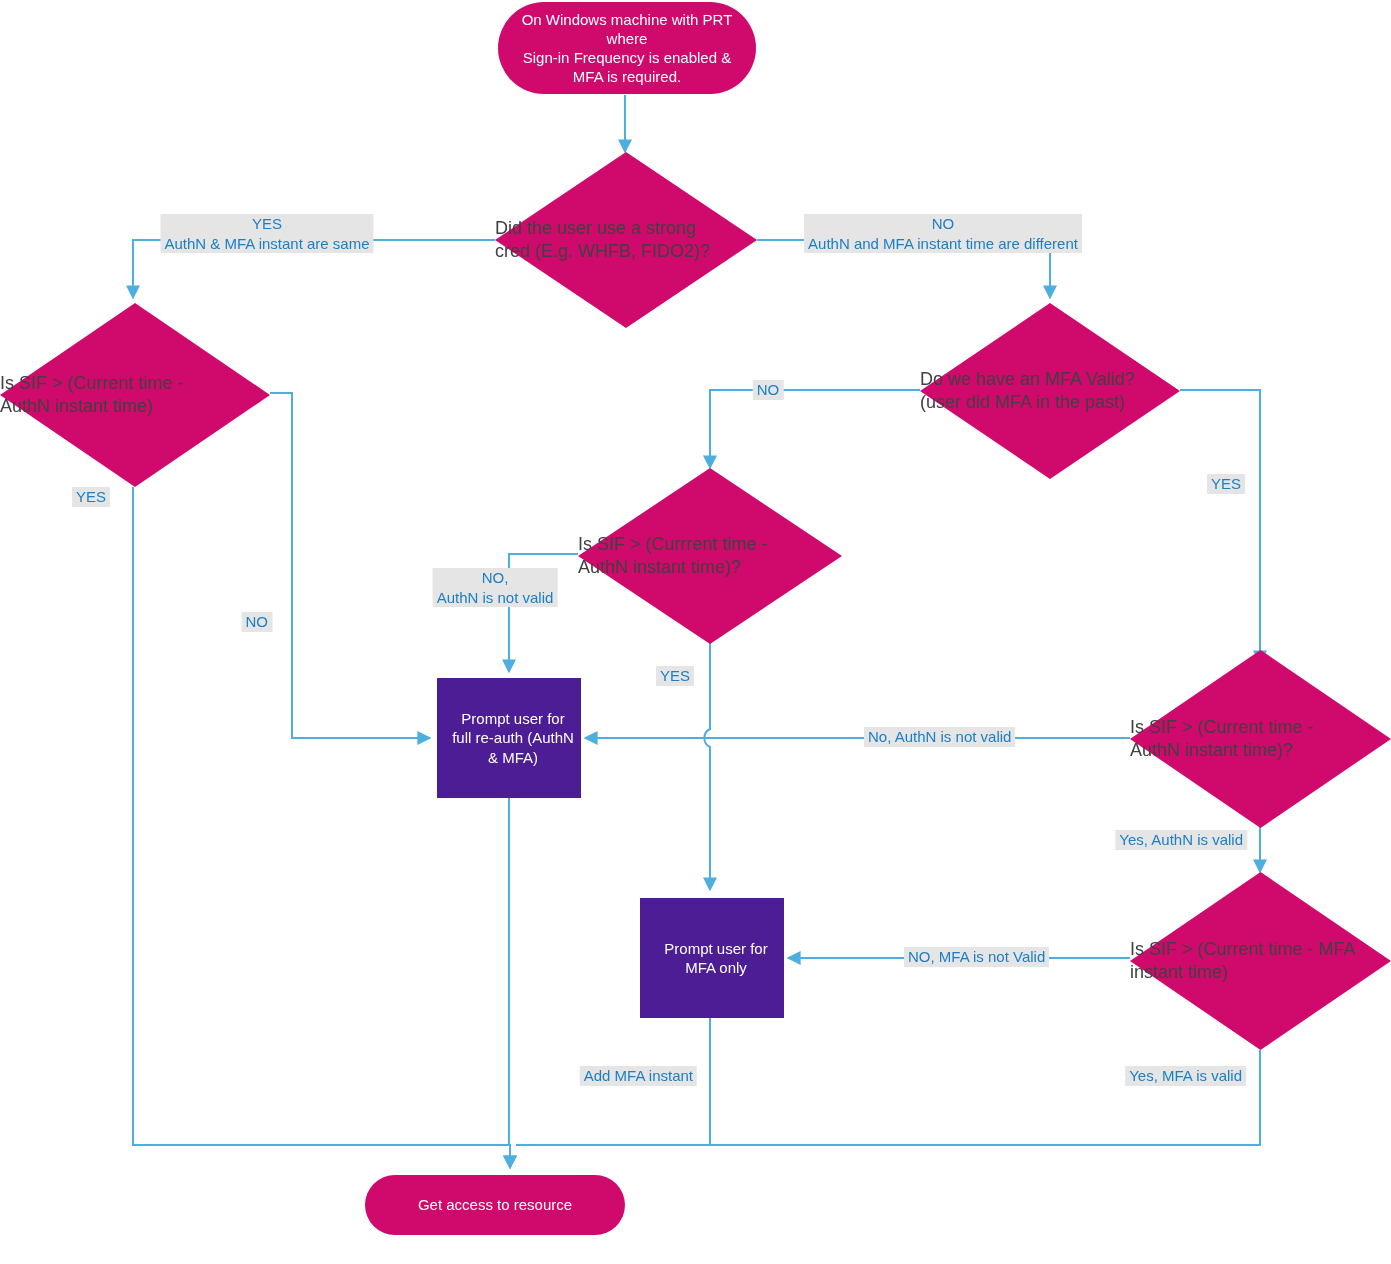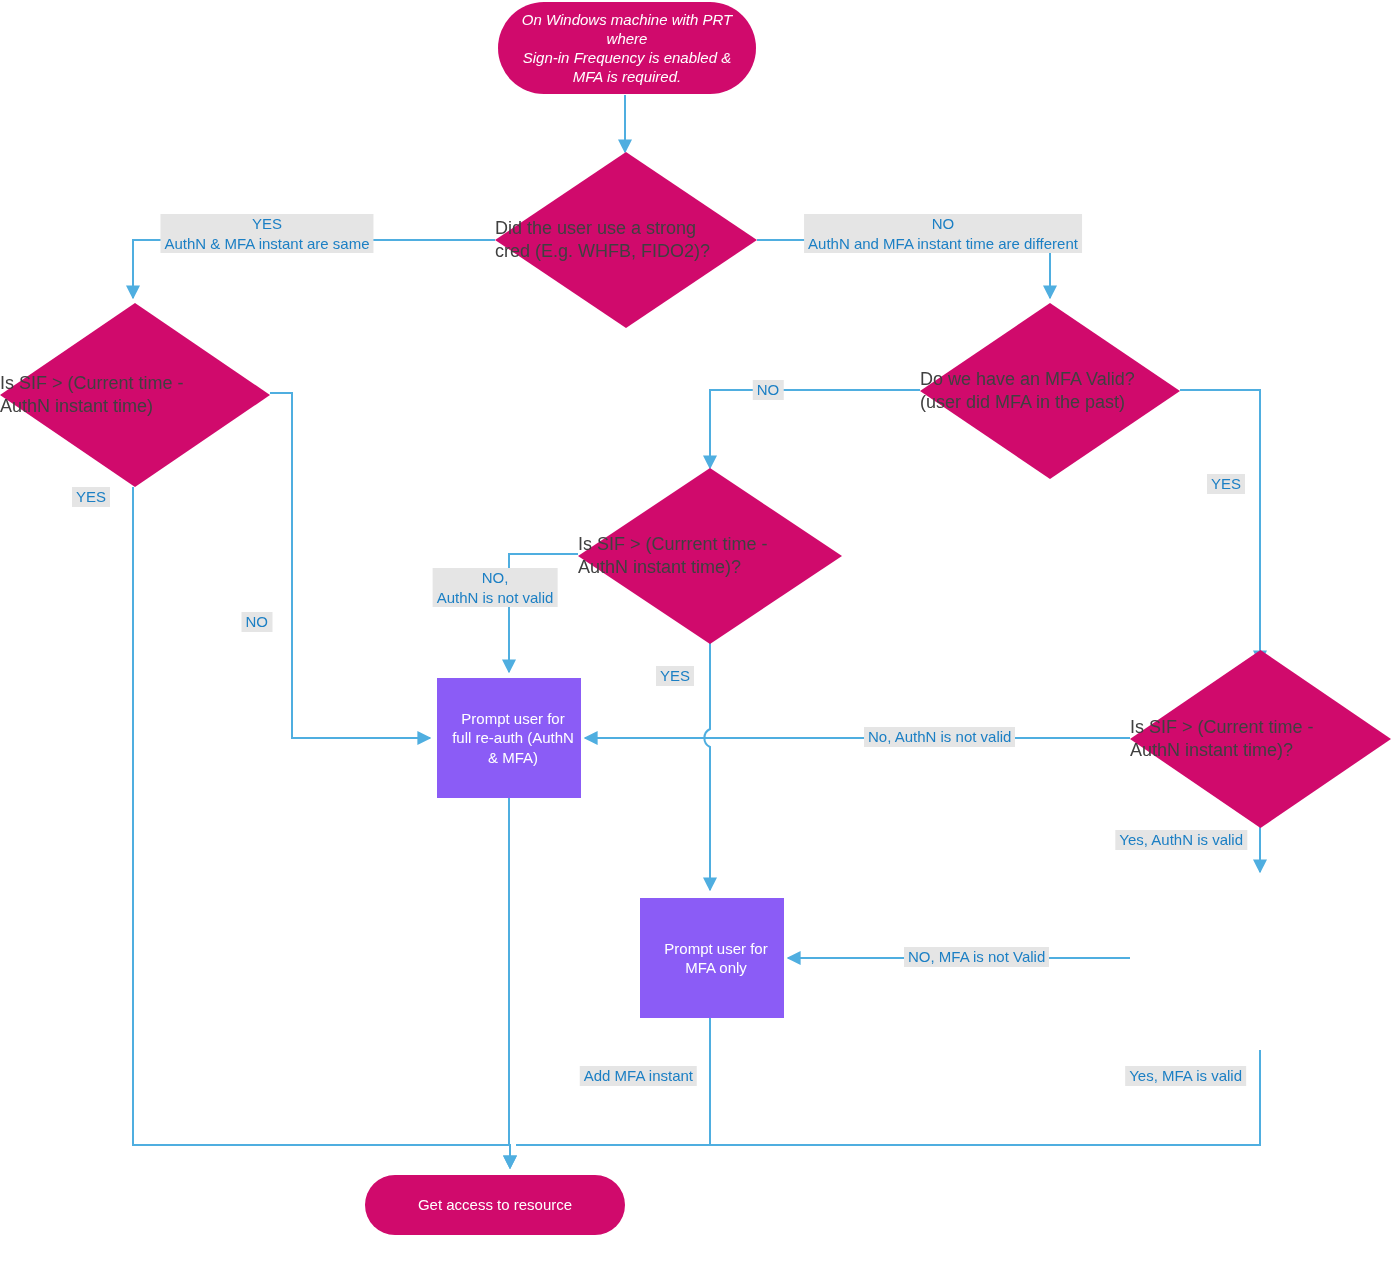--- a/index.html
+++ b/index.html
@@ -40,21 +40,21 @@
     white-space: pre-line;
     font-size: 15px;
     color: #ffffff;
     padding: 0 6px;
   }
   .terminal {
     background: #D00A6C;
     border-radius: 60px;
   }
   .process {
-    background: #8b5cf6;
+    background: #4c1d95;
     padding-left: 8px;
   }
   .diamond-wrap {
     position: absolute;
   }
   .diamond-shape {
     position: absolute;
     left: 0; top: 0;
     width: 100%;
     height: 100%;
@@ -127,21 +127,21 @@
       <path d="M 1260 1050 L 1260 1145 L 516 1145"></path>
 
       <path d="M 509 798 L 509 1145"></path>
 
       <path d="M 710 1018 L 710 1145"></path>
 
       <path d="M 510 1145 L 510 1168" marker-end="url(#arrow)"></path>
     </g>
   </svg>
 
-  <div class="node terminal" style="left:498px; top:2px; width:258px; height:92px;font-style:italic;">
+  <div class="node terminal" style="left:498px; top:2px; width:258px; height:92px;">
     <span class="node-text">On Windows machine with PRT where
 Sign-in Frequency is enabled &amp;
 MFA is required.</span>
   </div>
 
   <div class="diamond-wrap" style="left:495px; top:152px; width:262px; height:176px;">
     <div class="diamond-shape"></div>
     <div class="diamond-label">Did the user use a strong
 cred (E.g. WHFB, FIDO2)?</div>
   </div>
@@ -163,20 +163,25 @@
     <div class="diamond-label">Is SIF &gt; (Currrent time -
 AuthN instant time)?</div>
   </div>
 
   <div class="diamond-wrap" style="left:1130px; top:650px; width:261px; height:178px;">
     <div class="diamond-shape"></div>
     <div class="diamond-label">Is SIF &gt; (Current time -
 AuthN instant time)?</div>
   </div>
 
+  <div class="diamond-wrap" style="left:1130px; top:872px; width:261px; height:178px;">
+    <div class="diamond-shape"></div>
+    <div class="diamond-label">Is SIF &gt; (Current time - MFA
+instant time)</div>
+  </div>
 
   <div class="node process" style="left:437px; top:678px; width:144px; height:120px;">
     <span class="node-text">Prompt user for
 full re-auth (AuthN
 &amp; MFA)</span>
   </div>
 
   <div class="node process" style="left:640px; top:898px; width:144px; height:120px;">
     <span class="node-text">Prompt user for
 MFA only</span>

